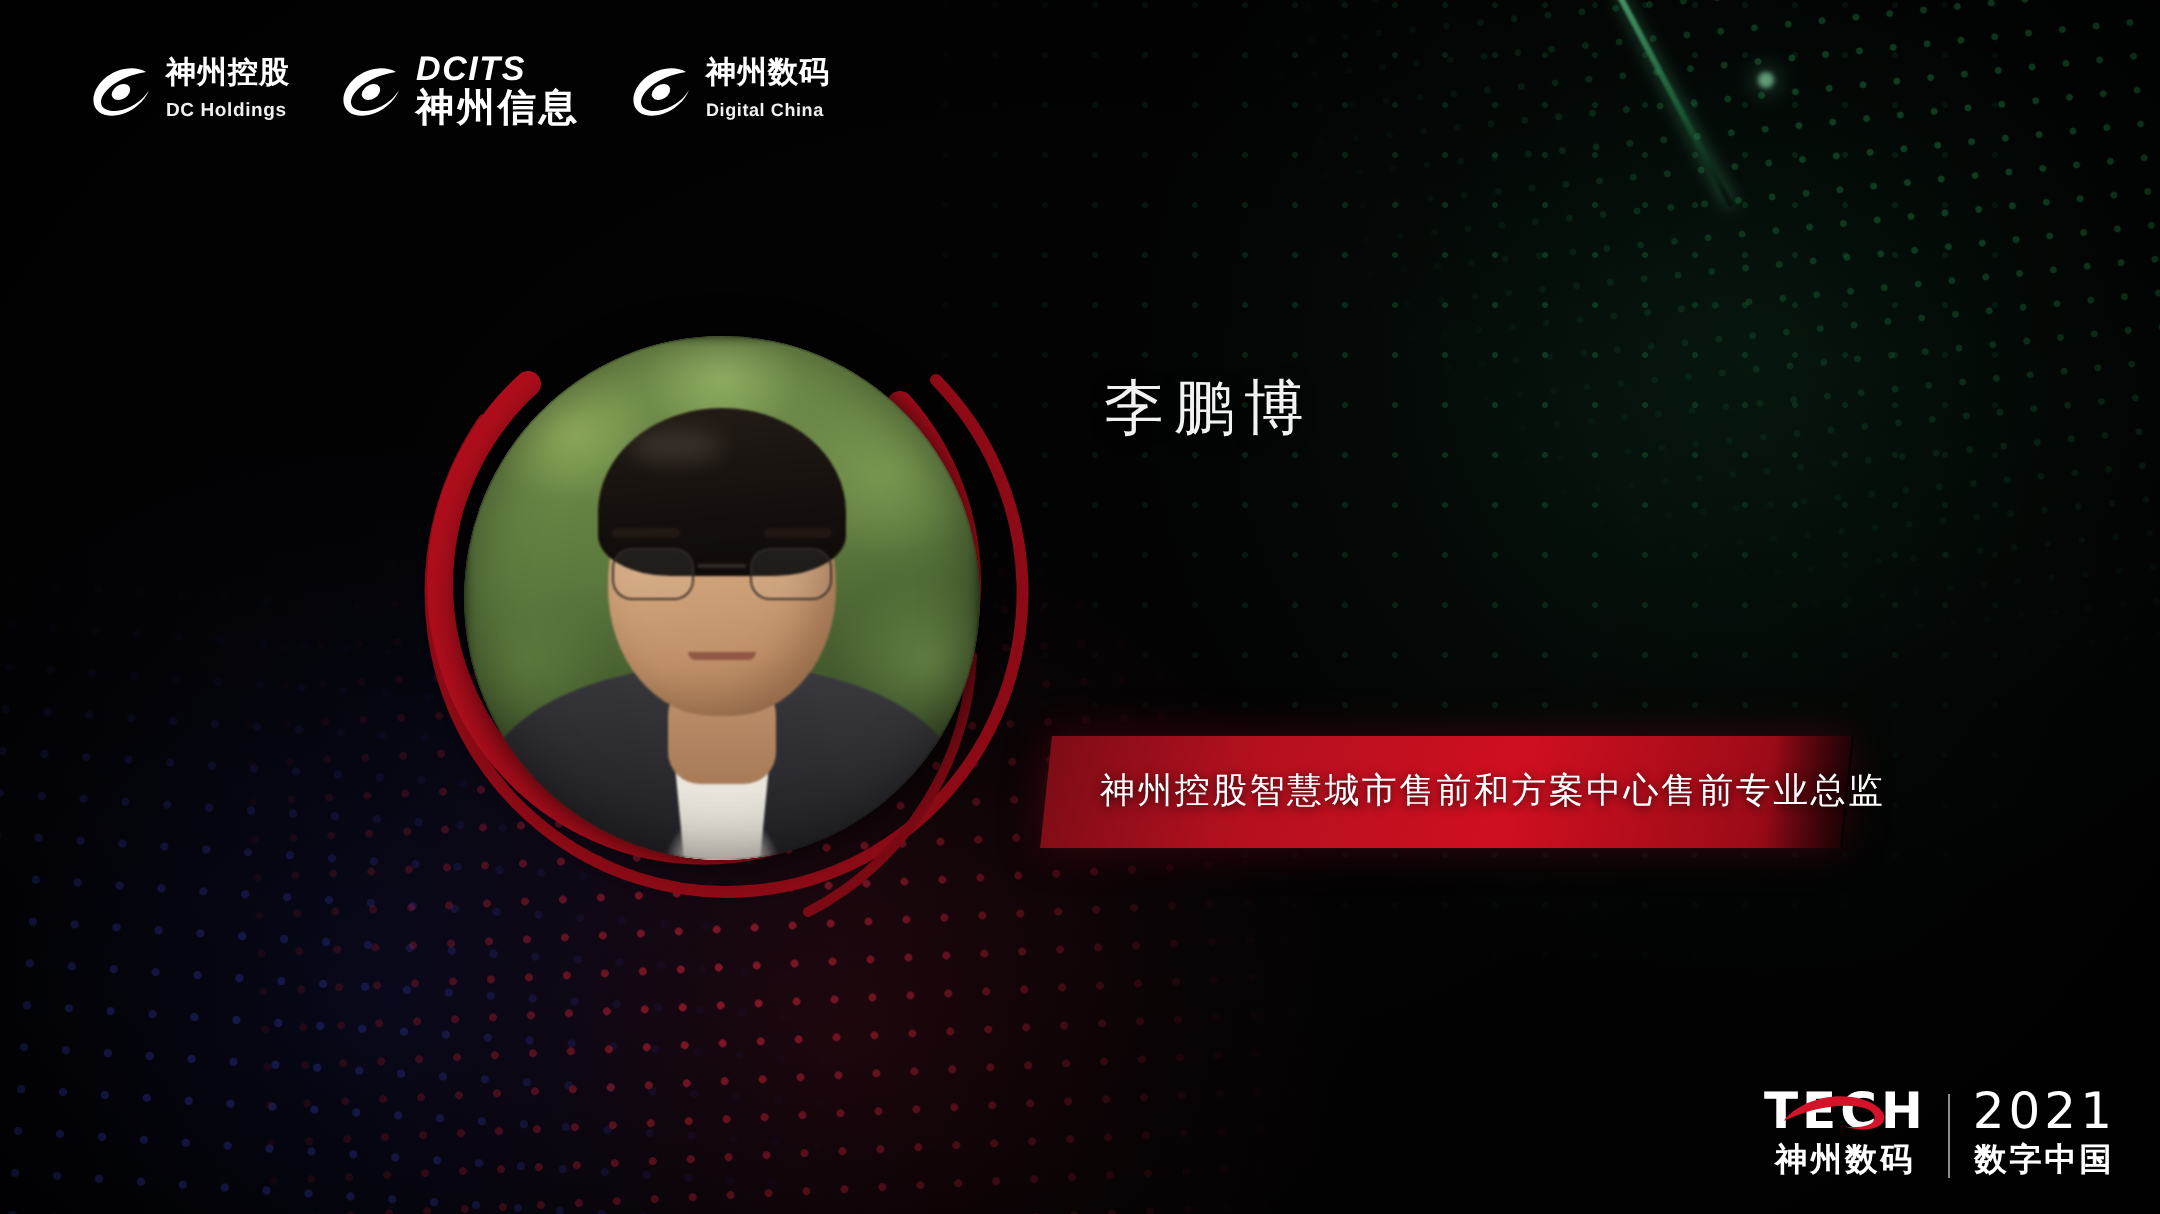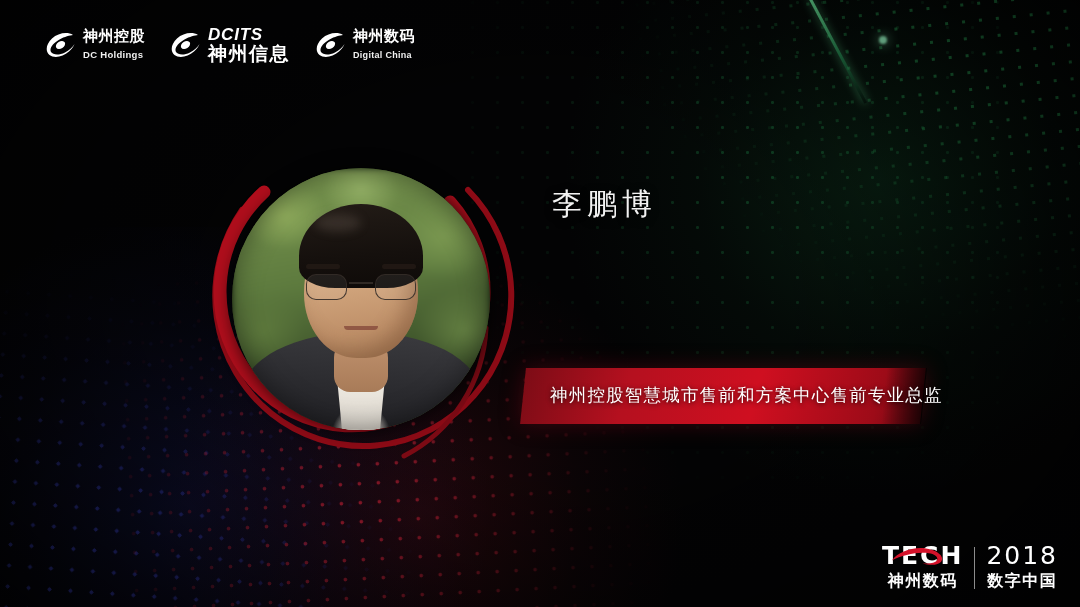--- a/index.html
+++ b/index.html
@@ -496,19 +496,19 @@
         <svg class="swoosh" viewBox="0 0 60 22" xmlns="http://www.w3.org/2000/svg">
           <path d="M2 16C10 5 30 -1 46 4c10 3 14 9 11 13-3 4-12 5-21 2 7 1 14 0 16-3 2-3-1-7-9-8C31 6 14 10 2 16z" fill="#d4122a"></path>
         </svg>
       </div>
       <div class="ev-sub">神州数码</div>
     </div>
 
     <div class="ev-divider"></div>
 
     <div class="ev-col">
-      <div class="ev-year">2018</div>
+      <div class="ev-year">2021</div>
       <div class="ev-sub">数字中国</div>
     </div>
 
   </div>
 
 </div>
 
 </body></html>

